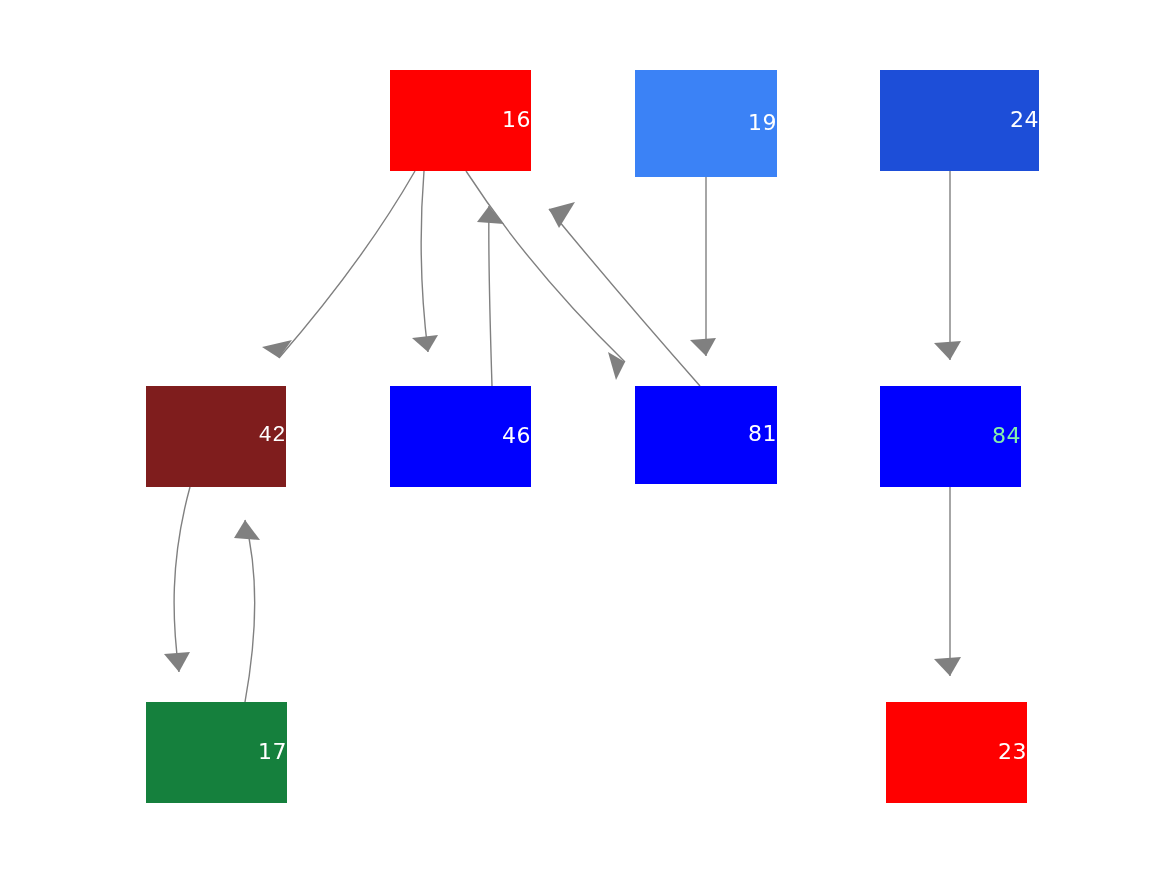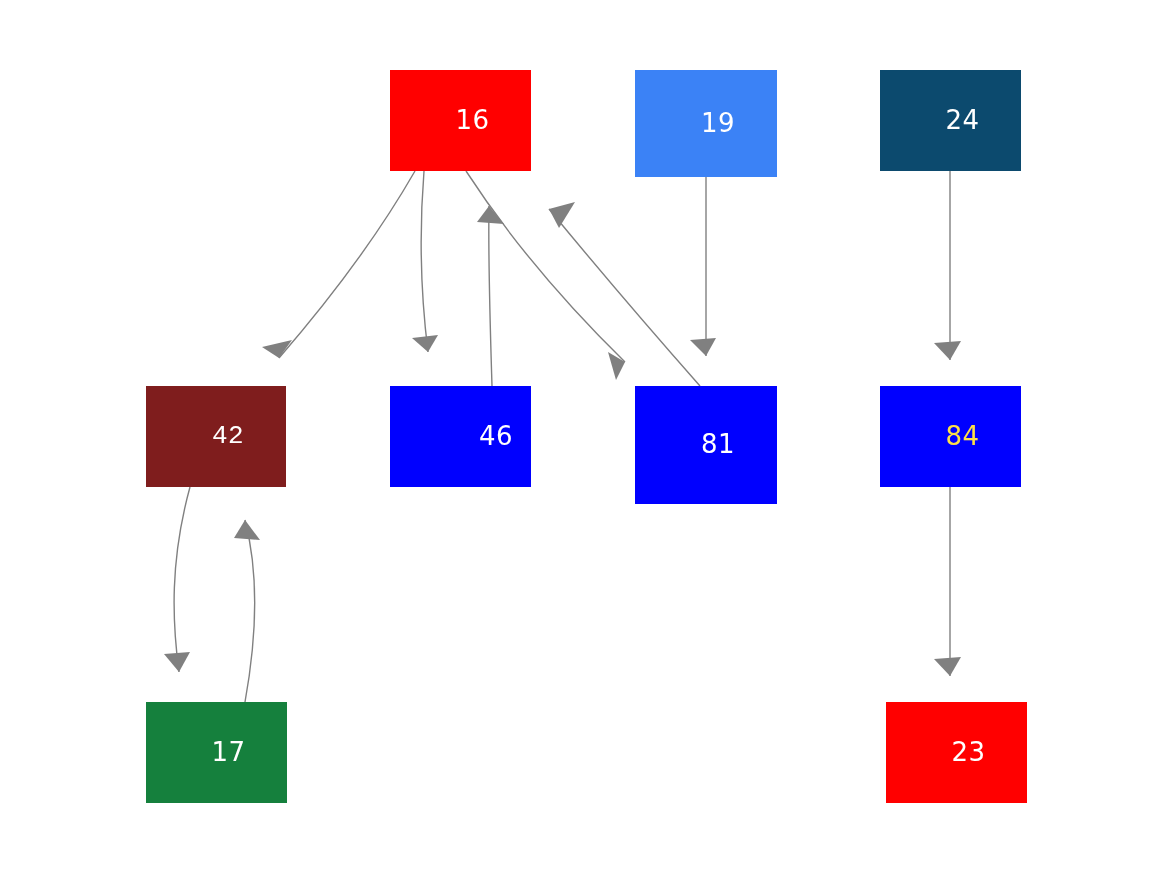--- a/index.html
+++ b/index.html
@@ -30,25 +30,25 @@
     position: absolute;
     left: 0;
     top: 0;
     width: 1167px;
     height: 875px;
   }
   .node {
     position: absolute;
     display: flex;
     align-items: center;
-    justify-content: center;
+    justify-content: flex-end;
     box-sizing: border-box;
     color: #ffffff;
     font-family: "DejaVu Sans", sans-serif;
-    font-size: 26px;
+    font-size: 22px;
     line-height: 1;
     letter-spacing: 0.5px;
     user-select: none;
     padding-left: 24px;
   }
   .node-label {
     display: block;
     transform: translateY(-1px);
   }
   .edge-path {
@@ -109,34 +109,34 @@
       </g>
     </svg>
 
   <div id="node-layer">
       <div class="node" style="left: 390px; top: 70px; width: 141px; height: 101px; background: rgb(255, 0, 0);">
         <span class="node-label" style="color: rgb(255, 255, 255);">16</span>
       </div>
       <div class="node" style="left: 635px; top: 70px; width: 142px; height: 107px; background: #3b82f6;">
         <span class="node-label" style="color: rgb(255, 255, 255);">19</span>
       </div>
-      <div class="node" style="left: 880px; top: 70px; width: 141px; height: 101px; background: #0c4a6e;">
+      <div class="node" style="left: 880px; top: 70px; width: 159px; height: 101px; background: #1d4ed8;">
         <span class="node-label" style="color: rgb(255, 255, 255);">24</span>
       </div>
       <div class="node" style="left: 146px; top: 386px; width: 140px; height: 101px; background: #7f1d1d; font-family: Liberation Mono, monospace;">
         <span class="node-label" style="color: rgb(255, 255, 255);">42</span>
       </div>
       <div class="node" style="left: 390px; top: 386px; width: 141px; height: 101px; background: rgb(0, 0, 255);">
         <span class="node-label" style="color: rgb(255, 255, 255); margin-left: 47px;">46</span>
       </div>
-      <div class="node" style="left: 635px; top: 386px; width: 142px; height: 118px; background: rgb(0, 0, 255);">
+      <div class="node" style="left: 635px; top: 386px; width: 142px; height: 98px; background: rgb(0, 0, 255);">
         <span class="node-label" style="color: rgb(255, 255, 255);">81</span>
       </div>
       <div class="node" style="left: 880px; top: 386px; width: 141px; height: 101px; background: rgb(0, 0, 255);">
-        <span class="node-label" style="color: #fde047;">84</span>
+        <span class="node-label" style="color: #86efac;">84</span>
       </div>
       <div class="node" style="left: 146px; top: 702px; width: 141px; height: 101px; background: #15803d;">
         <span class="node-label" style="color: rgb(255, 255, 255);">17</span>
       </div>
       <div class="node" style="left: 886px; top: 702px; width: 141px; height: 101px; background: rgb(255, 0, 0);">
         <span class="node-label" style="color: rgb(255, 255, 255);">23</span>
       </div>
     </div>
 
 </div>

